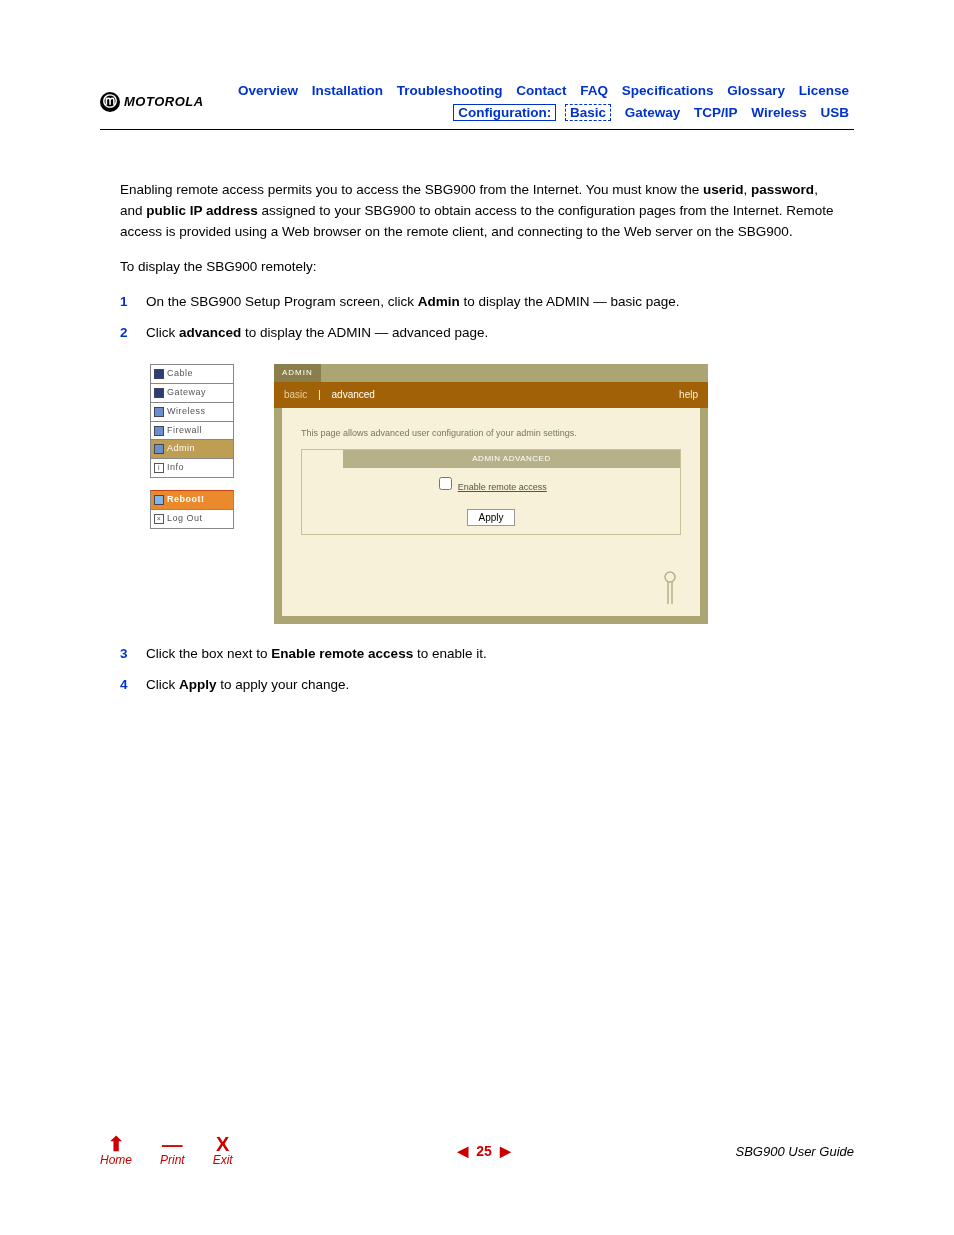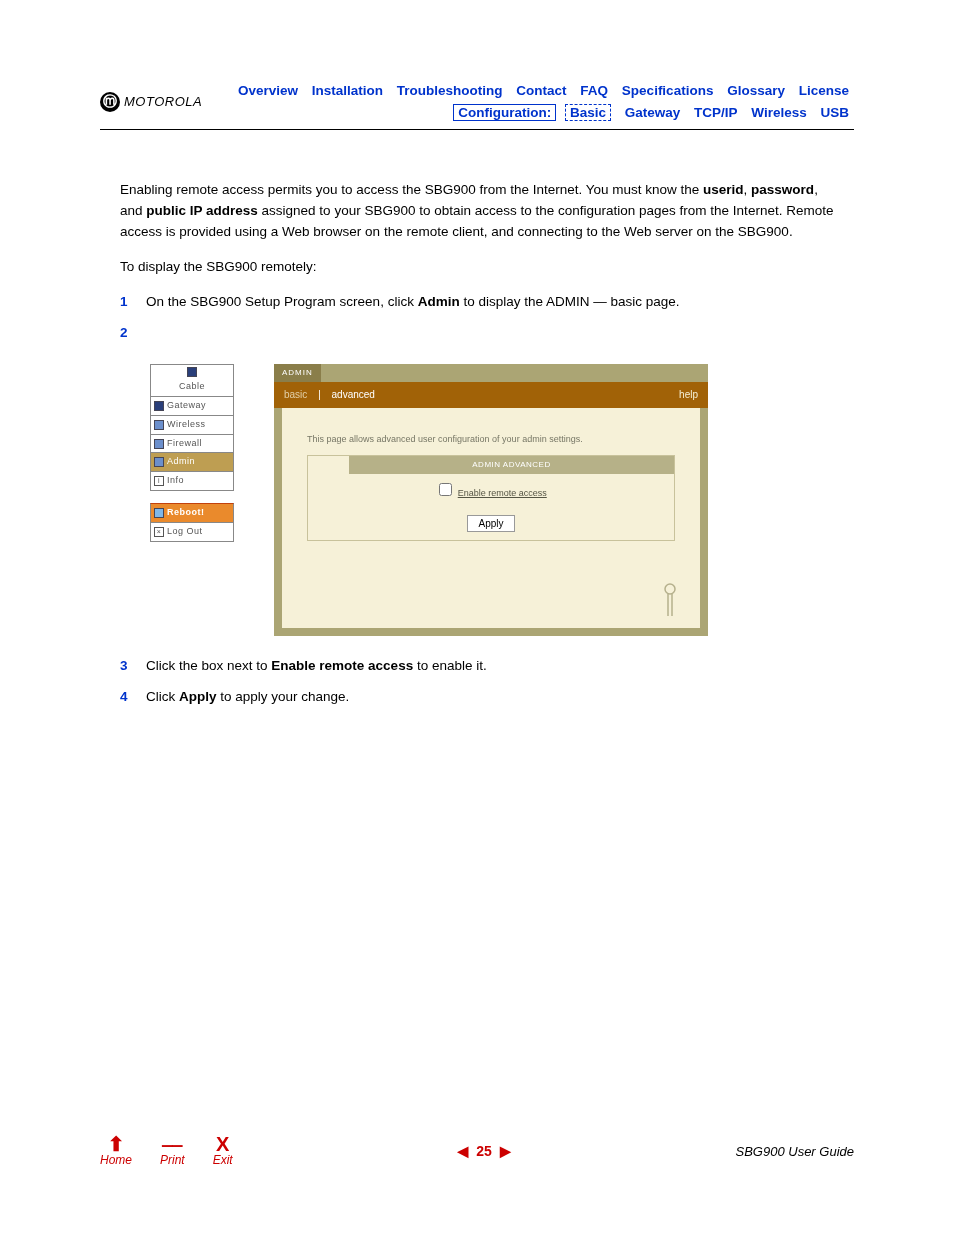--- a/index.html
+++ b/index.html
@@ -26,21 +26,21 @@
     display: flex;
     align-items: center;
     gap: 4px;
   }
   .logo-badge {
     width: 20px; height: 20px; border-radius: 50%;
     background: #000; color:#fff; font-size:14px; font-weight:bold;
     display:flex; align-items:center; justify-content:center;
   }
   .logo-text {
-    font-weight: 400;
+    font-weight: 700;
     font-style: italic;
     text-transform: uppercase;
     font-size: 13px;
     letter-spacing: 0.5px;
   }
   .nav {
     flex: 1;
     text-align: right;
     line-height: 1.6;
   }
@@ -88,21 +88,21 @@
     padding: 2px 3px;
     margin-bottom: 0;
     display: flex;
     align-items: center;
     gap: 3px;
     background: #fff;
     color: #555;
     letter-spacing: 0.5px;
     border-top: none;
   }
-  .side-item:first-child { border-top: 1px solid #888; flex-direction: column; }
+  .side-item:first-child { border-top: 1px solid #888; }
   .side-sq {
     width: 8px; height: 8px; background: #6b8fcc; border:1px solid #445; display:inline-block; flex-shrink:0;
   }
   .side-sq.dark { background: #2a3f7a; }
   .side-sq.x { background:#fff; border:1px solid #555; font-size:7px; line-height:7px; text-align:center; }
   .side-sq.i { background:#fff; border:1px solid #555; font-size:7px; line-height:7px; text-align:center; }
   .side-item.selected { background: #be9e52; color: #fff; }
   .side-item.reboot { background: #ea8a2c; color:#fff; font-weight:bold; }
   .admin-panel {
     width: 434px;
@@ -118,21 +118,21 @@
   .admin-subtabs {
     background: #a16207;
     padding: 5px 10px;
     display:flex; justify-content:space-between; align-items:center;
     color: #f6f1d8; font-size: 10px;
   }
   .admin-subtabs .left span { margin-right: 8px; }
   .admin-body {
     background: #f6f1d8;
     margin: 0 8px 8px 8px;
-    padding: 25px;
+    padding: 19px;
     position: relative;
     min-height: 170px;
   }
   .admin-desc { color:#776; font-size: 9px; margin-bottom:8px; }
   .admin-section {
     border:1px solid #c8c29b;
   }
   .admin-section-hd {
     background:#b6b188; color:#fff; font-size:8px; letter-spacing:0.5px;
     text-align:center; padding:3px;margin-left:41px;
@@ -204,20 +204,21 @@
     </p>
     <p>To display the SBG900 remotely:</p>
 
     <ol class="steps">
       <li>
         <span class="step-num">1</span>
         <span><span>On the SBG900 Setup Program screen, click </span><strong>Admin</strong><span> to display the ADMIN — basic page.</span></span>
       </li>
       <li>
         <span class="step-num">2</span>
+        <span><span>Click </span><strong>advanced</strong><span> to display the ADMIN — advanced page.</span></span>
       </li>
     </ol>
 
     <div class="screenshot">
       <div class="side-menu">
         <div class="side-item">
             <span class="side-sq dark"></span>
             <span>Cable</span>
           </div>
         <div class="side-item">

